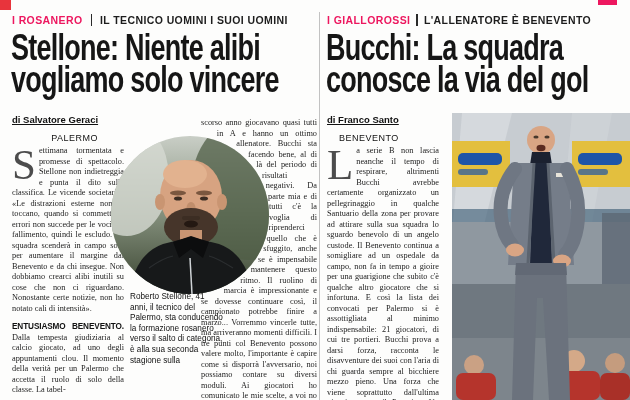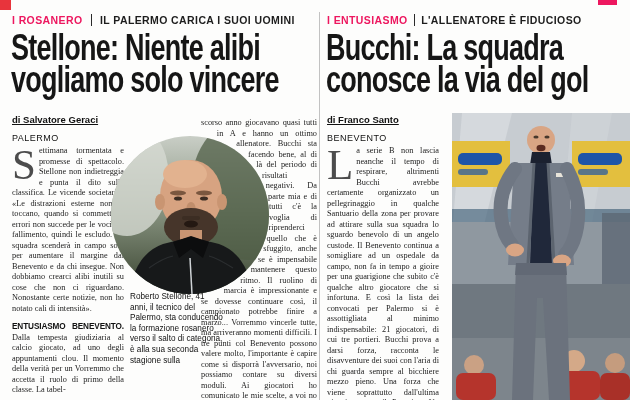--- a/index.html
+++ b/index.html
@@ -22,21 +22,21 @@
   .kicker-left{left:12px;top:14px;gap:8px;}
   .kicker-right{left:327px;top:14px;}
 
   
   .headline{position:absolute;font-weight:bold;color:#161616;font-size:36px;line-height:32px;
             letter-spacing:-1px;transform:scaleX(.75);transform-origin:0 0;white-space:nowrap;}
   .headline-left{left:11px;top:32px;}
   .headline-right{left:326px;top:32px;}
 
   
-  .byline{position:absolute;font-size:9.5px;color:#111;}
+  .byline{position:absolute;font-size:9.5px;color:#111;text-align:right;}
   .byline .name{font-weight:bold;text-decoration:underline;}
   .byline .city{margin-top:8px;letter-spacing:.5px;font-size:9px;font-weight:normal;}
   .byline-left{left:12px;top:114px;}
   .byline-right{left:327px;top:114px;}
 
   
   .bodycol{position:absolute;font-family:"Liberation Serif",serif;font-size:8.3px;
            line-height:10.5px;color:#1c1c1c;text-align:justify;overflow:hidden;}
   .bodycol p{margin:0;}
   .bodycol .para2{margin-top:8px;}
@@ -65,36 +65,36 @@
 
 <div class="page">
 
   <div class="corner-left"></div>
   <div class="corner-right"></div>
   <div class="divider-v"></div>
 
   <div class="kicker kicker-left">
     <span class="label">I ROSANERO</span>
     <span class="sep"></span>
-    <span class="text">IL PALERMO CARICA I SUOI UOMINI</span>
+    <span class="text">IL TECNICO UOMINI I SUOI UOMINI</span>
   </div>
 
   <div class="headline headline-left">
     <div>Stellone: Niente alibi</div>
     <div>vogliamo solo vincere</div>
   </div>
 
   <div class="byline byline-left">
     <div class="name">di Salvatore Geraci</div>
     <div class="city">PALERMO</div>
   </div>
 
   <div class="bodycol l-col1">
     <p><span class="dropcap">S</span><span>ettimana tormentata e promesse di spettacolo. Stellone non indietreggia e punta il dito sulla classifica. Le vicende societarie? «Le distrazioni esterne non ci toccano, quando si commettono errori non succede per le voci sul fallimento, quindi le escludo. La squadra scenderà in campo solo per aumentare il margine dal Benevento e da chi insegue. Non dobbiamo crearci alibi inutili su cose che non ci riguardano. Nonostante certe notizie, non ho notato cali di intensità».</span></p>
-    <p class="para2"><b class="subhead">ENTUSIASMO BENEVENTO.</b> <span>Dalla tempesta giudiziaria al calcio giocato, ad uno degli appuntamenti clou. Il momento della verità per un Vorremmo che accetta il ruolo di primo della classe. La tabel-</span></p>
+    <p class="para2"><b class="subhead">ENTUSIASMO BENEVENTO.</b> <span>Dalla tempesta giudiziaria al calcio giocato, ad uno degli appuntamenti clou. Il momento della verità per un Palermo che accetta il ruolo di solo della classe. La tabel-</span></p>
   </div>
 
   <div class="bodycol l-col3">
     <div class="circle-spacer"></div>
     <p><span>scorso anno giocavano quasi tutti in A e hanno un ottimo allenatore. Bucchi sta facendo bene, al di là del periodo di risultati negativi. Da parte mia e di tutti c'è la voglia di riprenderci quello che è sfuggito, anche se è impensabile mantenere questo ritmo. Il ruolino di marcia è impressionante e se dovesse continuare così, il campionato potrebbe finire a marzo... Vorremmo vincerle tutte, ma arriveranno momenti difficili. I tre punti col Benevento possono valere molto, l'importante è capire come si disporrà l'avversario, noi possiamo contare su diversi moduli. Ai giocatori ho comunicato le mie scelte, a voi no perché non voglio dare vantaggi».</span></p>
 
   </div>
 
   <div class="stellone-photo">
     <svg width="158" height="158" viewBox="0 0 158 158">
@@ -128,23 +128,23 @@
       <path d="M62 106 L80 100 L98 106 L92 122 L80 113 L68 122 Z" fill="#0c0d0e"></path>
       <path d="M79 122 L81 158" stroke="#cfd3d6" stroke-width="1.5"></path>
       <path d="M38 132 Q52 122 62 120" stroke="#2b2e30" stroke-width="1.2" fill="none"></path>
       <path d="M122 132 Q106 122 98 120" stroke="#2b2e30" stroke-width="1.2" fill="none"></path>
     </svg>
   </div>
 
   <div class="caption">Roberto Stellone, 41 anni, il tecnico del Palermo, sta conducendo la formazione rosanero verso il salto di categoria, è alla sua seconda stagione sulla</div>
 
   <div class="kicker kicker-right">
-    <span class="label">I ENTUSIASMO</span>
+    <span class="label">I GIALLOROSSI</span>
     <span class="sep"></span>
-    <span class="text">L'ALLENATORE È FIDUCIOSO</span>
+    <span class="text">L'ALLENATORE È BENEVENTO</span>
   </div>
 
   <div class="headline headline-right">
     <div>Bucchi: La squadra</div>
     <div>conosce la via del gol</div>
   </div>
 
   <div class="byline byline-right">
     <div class="name">di Franco Santo</div>
     <div class="city">BENEVENTO</div>

